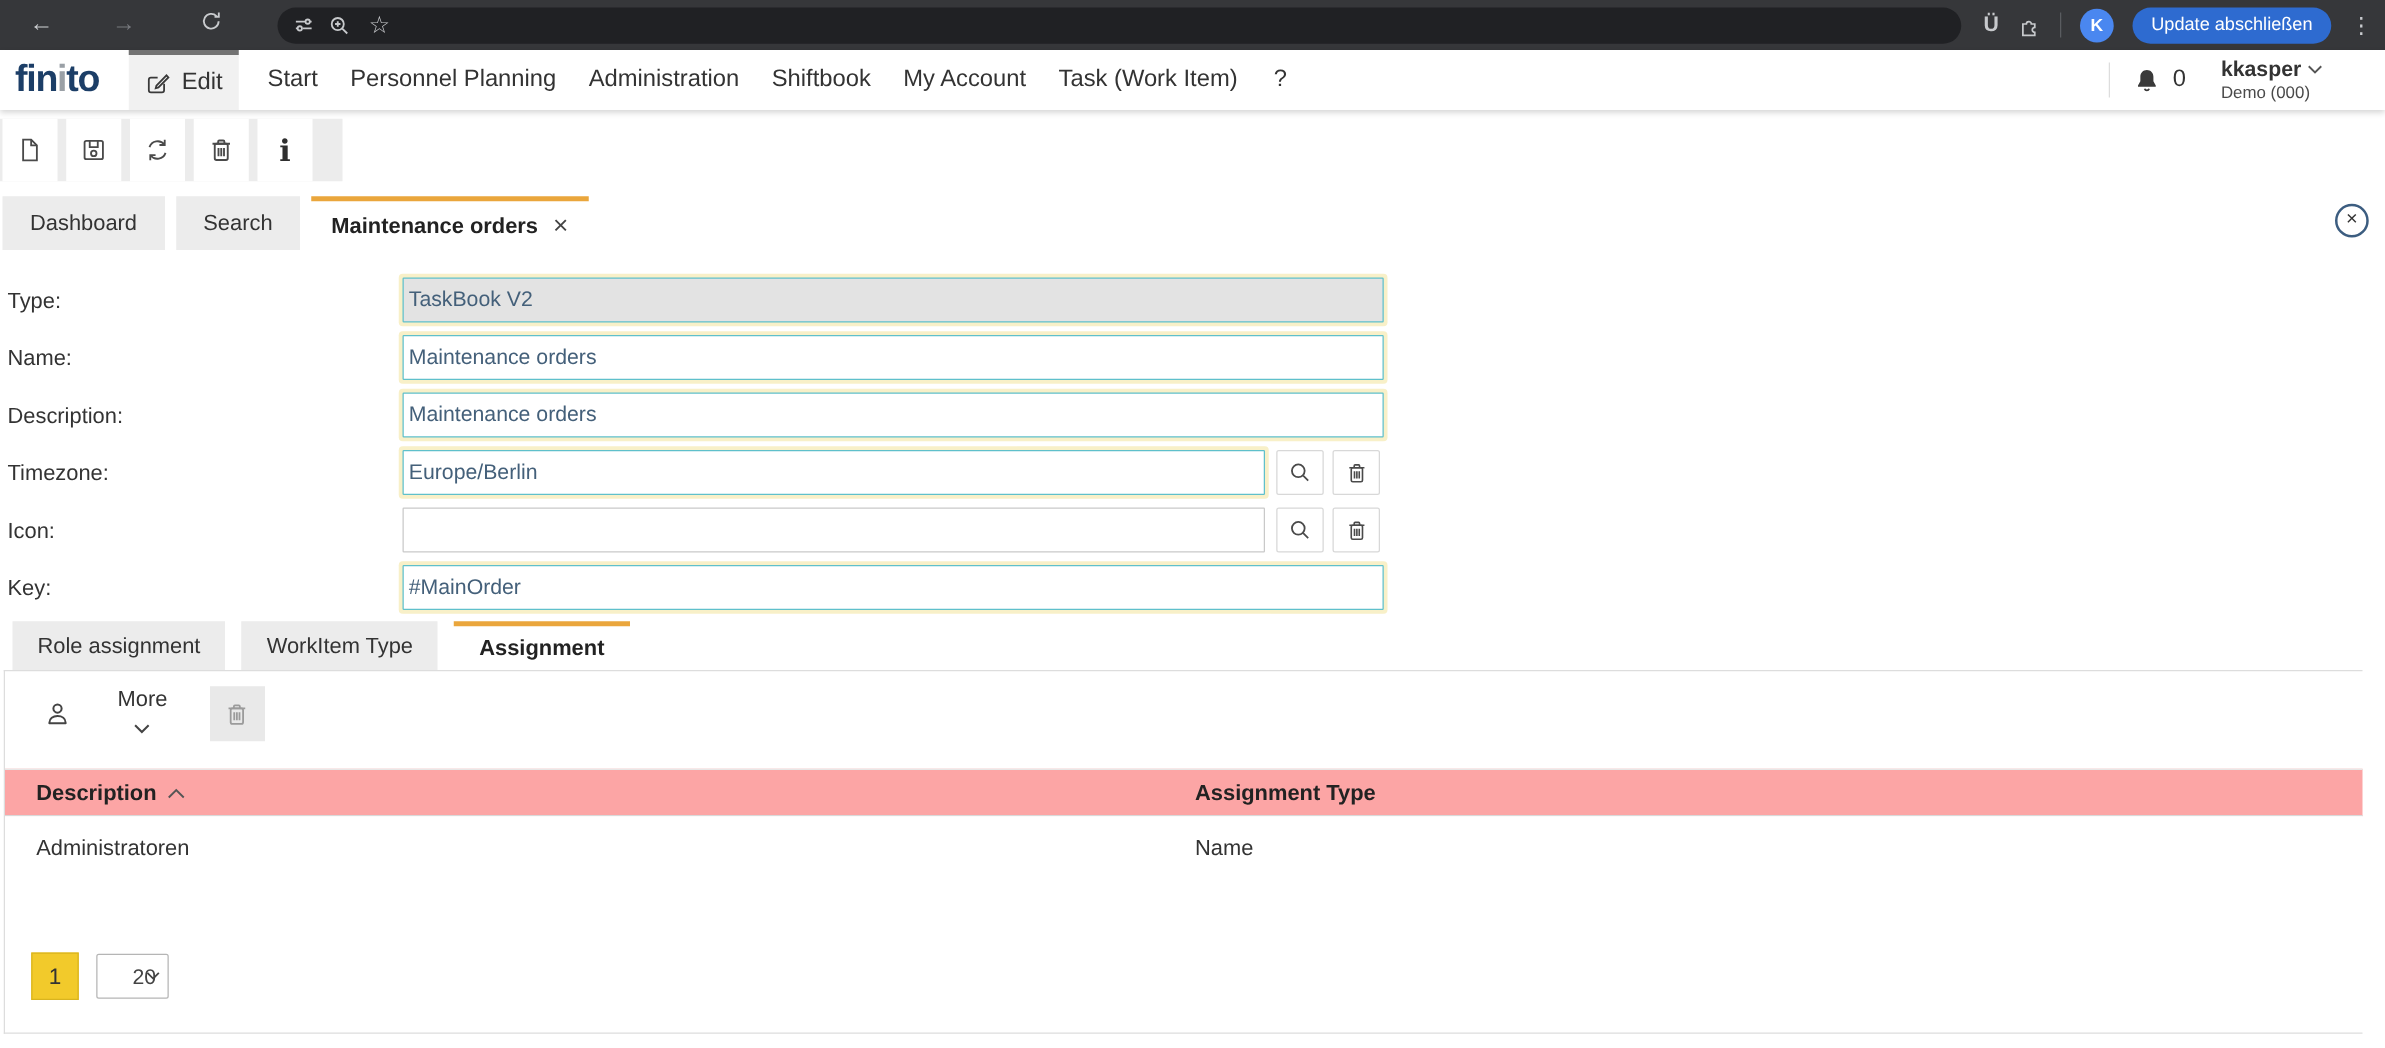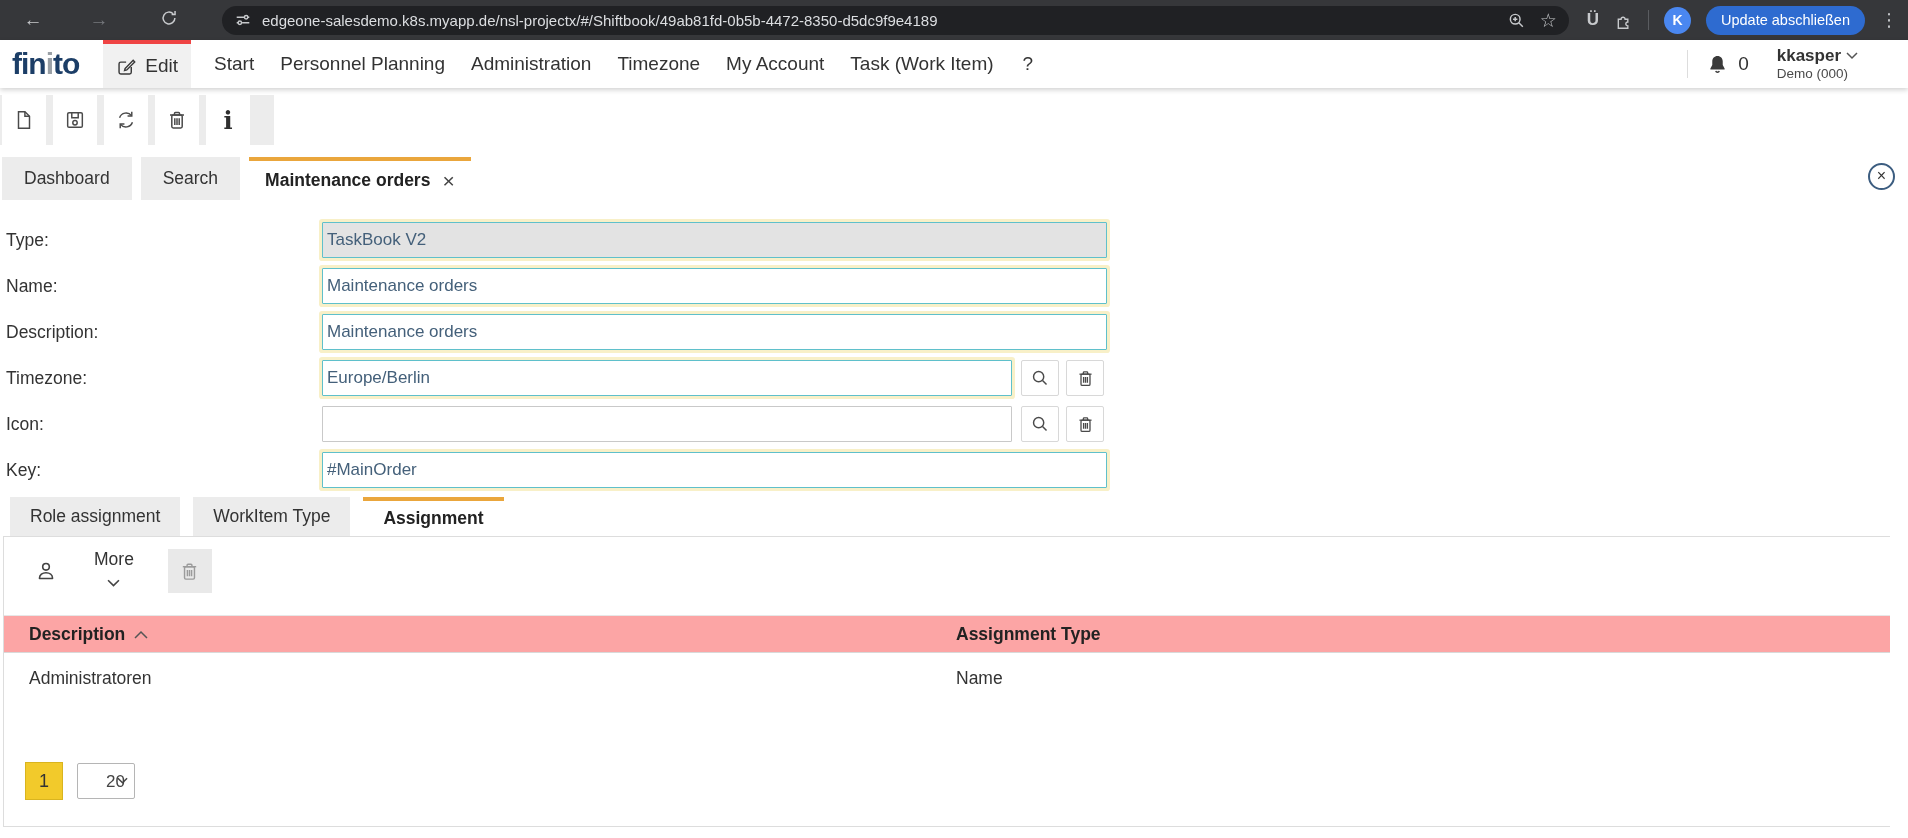--- a/index.html
+++ b/index.html
@@ -26,21 +26,21 @@
                  display:flex; align-items:center; padding:0 15px; cursor:pointer; white-space:nowrap; }
   .kebab { color:#c9cbce; font-size:18px; cursor:pointer; }
 
   
   .appbar { position:absolute; top:40px; left:0; width:100%; height:48px; background:#fff;
             box-shadow:0 2px 5px rgba(0,0,0,.18); display:flex; align-items:stretch; z-index:6; }
   .logo { align-self:center; margin-left:12px; font-size:30px; font-weight:bold;
           letter-spacing:-1px; color:#1c3e67; cursor:pointer; }
   .logo .gray { color:#9aa0a6; }
   .nav-item { display:flex; align-items:center; padding:0 13px; font-size:19px; color:#333; cursor:pointer; }
-  .nav-edit { margin-left:24px; background:#f1f1f1; border-top:4px solid #ef4444; gap:8px; }
+  .nav-edit { margin-left:24px; background:#f1f1f1; border-top:4px solid #737373; gap:8px; }
   .help-item { padding:0 16px; }
   .appbar-right { margin-left:auto; display:flex; align-items:center; padding-right:50px; }
   .hdr-div { width:1px; height:28px; background:#ddd; margin-right:18px; }
   .bell-count { font-size:19px; color:#333; margin-left:9px; }
   .user-block { margin-left:28px; line-height:1.15; cursor:pointer; }
   .user-name { font-size:17px; font-weight:bold; color:#333; display:flex; align-items:center; gap:5px; }
   .user-tenant { font-size:13.5px; color:#4a4a4a; }
 
   
   .rec-toolbar { position:absolute; top:95px; left:0; display:flex; gap:7px;
@@ -123,21 +123,20 @@
         <path d="M18.2 11a7.2 7.2 0 1 1-2.1-5.1"></path>
           <polyline points="18.4,2.4 18.4,6.6 14.2,6.6"></polyline>
       </svg>
     </div>
     <div class="omnibox">
       <svg width="18" height="18" viewBox="0 0 20 20" fill="none" stroke="#c7c9cc" stroke-width="1.6">
         <path d="M3 7h8.5M15.5 7H17M3 13h1.5M9 13h8"></path>
           <circle cx="13.5" cy="7" r="1.9"></circle>
           <circle cx="6.5" cy="13" r="1.9"></circle>
       </svg>
-      <div class="omni-url">edgeone-salesdemo.k8s.myapp.de/nsl-projectx/#/Shiftbook/49ab81fd-0b5b-4472-8350-d5dc9f9e4189</div>
       <div class="omni-right">
         <svg width="19" height="19" viewBox="0 0 22 22" fill="none" stroke="#c7c9cc" stroke-width="1.7">
           <circle cx="9.5" cy="9.5" r="5.6"></circle>
             <path d="M13.7 13.7l4.6 4.6M7 9.5h5M9.5 7v5"></path>
         </svg>
         <span style="color:#c7c9cc;font-size:19px;">☆</span>
       </div>
     </div>
     <div class="chrome-right">
       <span class="ext-letter">Ü</span>
@@ -156,21 +155,21 @@
     <div class="nav-item nav-edit">
       <svg width="21" height="21" viewBox="0 0 22 22" fill="none" stroke="#3a3a3a" stroke-width="1.5">
         <path d="M16 11.5V17a1.8 1.8 0 0 1-1.8 1.8H5A1.8 1.8 0 0 1 3.2 17V8.2A1.8 1.8 0 0 1 5 6.4h5.6"></path>
         <path d="M9.6 13l8.4-8.5 1.6 1.7-8.3 8.4-2.3.6z"></path>
       </svg>
       <span>Edit</span>
     </div>
     <div class="nav-item" style="margin-left:10px;">Start</div>
     <div class="nav-item">Personnel Planning</div>
     <div class="nav-item">Administration</div>
-    <div class="nav-item">Timezone</div>
+    <div class="nav-item">Shiftbook</div>
     <div class="nav-item">My Account</div>
     <div class="nav-item">Task (Work Item)</div>
     <div class="nav-item help-item">?</div>
     <div class="appbar-right">
       <div class="hdr-div"></div>
       <svg width="23" height="23" viewBox="0 0 22 22">
         <path d="M11 2.8c-2.9 0-5 2.2-5 5.2v3.5L4.2 14.8v.9h13.6v-.9L16 11.5V8c0-3-2.1-5.2-5-5.2z" fill="#3a3a3a"></path>
         <path d="M9.3 17.2a1.8 1.8 0 0 0 3.4 0" fill="none" stroke="#3a3a3a" stroke-width="1.4"></path>
       </svg>
       <span class="bell-count">0</span>

